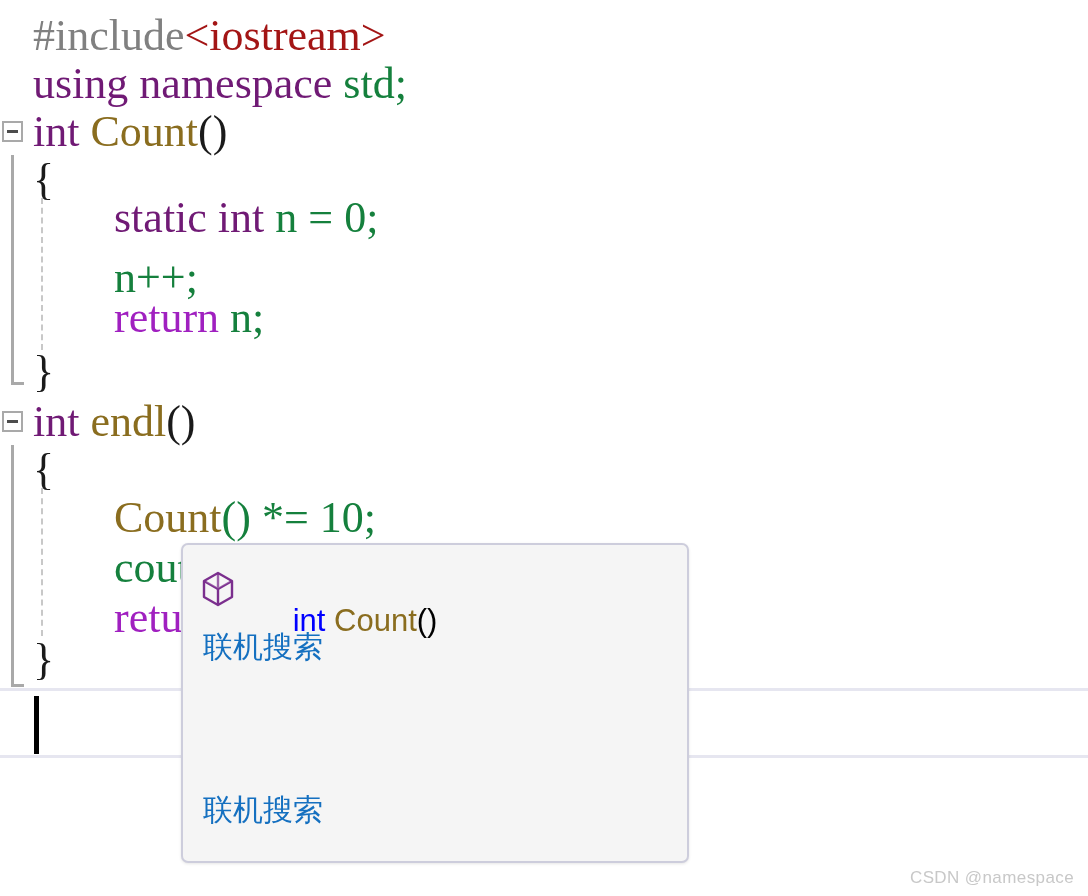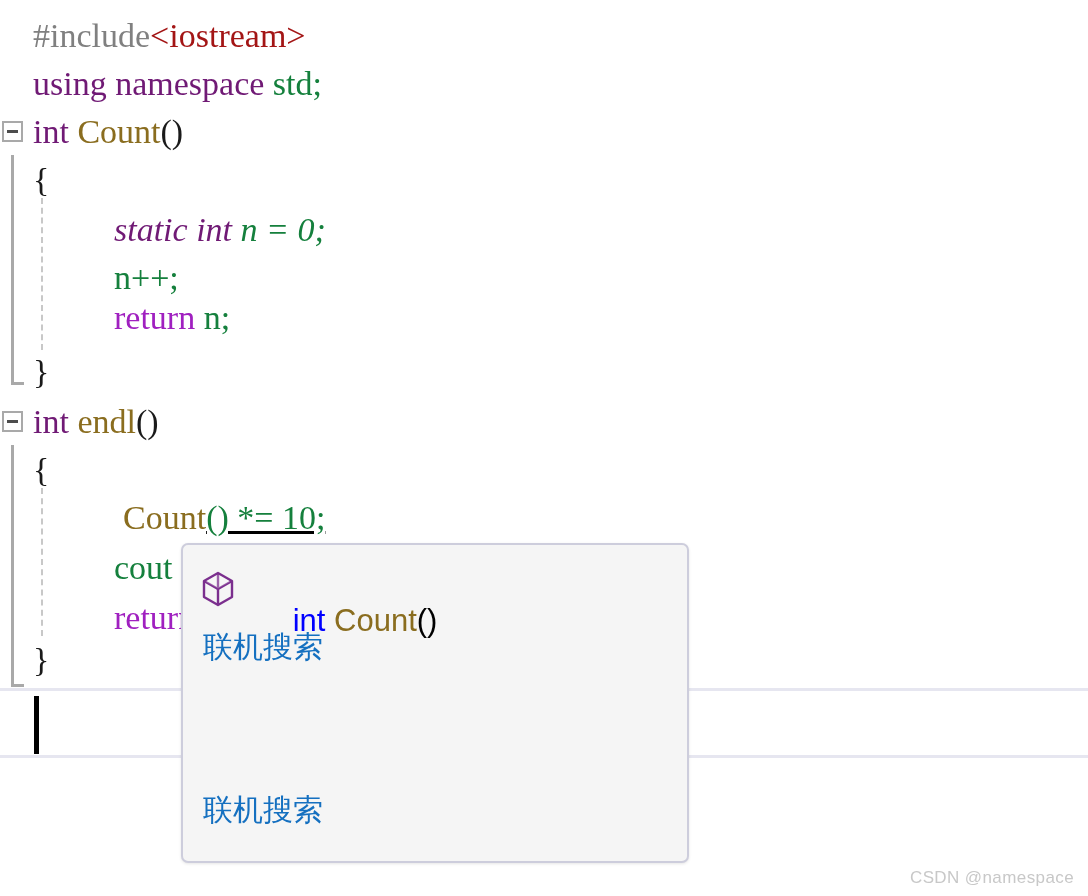--- a/index.html
+++ b/index.html
@@ -26,21 +26,21 @@
 
   
   .code-line {
     position: absolute;
     left: 0;
     width: 1088px;
     height: 48px;
     line-height: 48px;
     white-space: pre;
     font-family: "Liberation Serif", serif;
-    font-size: 34px;
+    font-size: 44px;
     color: #000000;
   }
   .code-text {
     position: absolute;
     left: 33px;
     top: 0;
     white-space: pre;
   }
 
   
@@ -187,27 +187,27 @@
   <div id="guide-layer">
       <div class="indent-guide" style="left: 41px; top: 198px; height: 152px;"></div>
       <div class="indent-guide" style="left: 41px; top: 488px; height: 148px;"></div>
     </div>
 
   <div id="lines-layer">
       <div class="code-line" style="top: 12px;"><span class="code-text" style="left: 33px;"><span class="t-pre">#include</span><span class="t-inc">&lt;iostream&gt;</span></span></div>
       <div class="code-line" style="top: 60px;"><span class="code-text" style="left: 33px;"><span class="t-key">using namespace </span><span class="t-plain">std;</span></span></div>
       <div class="code-line" style="top: 108px;"><span class="code-text" style="left: 33px;"><span class="t-key">int </span><span class="t-fn">Count</span><span class="t-brace">()</span></span></div>
       <div class="code-line" style="top: 156px;"><span class="code-text" style="left: 33px;"><span class="t-brace">{</span></span></div>
-      <div class="code-line" style="top: 206px; font-style: italic;"><span class="code-text" style="left: 114px;"><span class="t-key">static int </span><span class="t-plain">n = 0;</span></span></div>
+      <div class="code-line" style="top: 194px;"><span class="code-text" style="left: 114px;"><span class="t-key">static int </span><span class="t-plain">n = 0;</span></span></div>
       <div class="code-line" style="top: 254px;"><span class="code-text" style="left: 114px;"><span class="t-plain">n++;</span></span></div>
       <div class="code-line" style="top: 294px;"><span class="code-text" style="left: 114px;"><span class="t-ctrl">return </span><span class="t-plain">n;</span></span></div>
       <div class="code-line" style="top: 348px;"><span class="code-text" style="left: 33px;"><span class="t-brace">}</span></span></div>
       <div class="code-line" style="top: 398px;"><span class="code-text" style="left: 33px;"><span class="t-key">int </span><span class="t-fn">endl</span><span class="t-brace">()</span></span></div>
       <div class="code-line" style="top: 446px;"><span class="code-text" style="left: 33px;"><span class="t-brace">{</span></span></div>
-      <div class="code-line" style="top: 494px;"><span class="code-text" style="left: 123px; text-decoration: underline;"><span class="t-fn" style="position: relative; display: inline-block;">Count<span class="wave" style="left: 0px; right: 0px; bottom: 4px;"></span></span><span class="t-plain">() *= 10;</span></span></div>
+      <div class="code-line" style="top: 494px;"><span class="code-text" style="left: 114px;"><span class="t-fn" style="position: relative; display: inline-block;">Count<span class="wave" style="left: 0px; right: 0px; bottom: 4px;"></span></span><span class="t-plain">() *= 10;</span></span></div>
       <div class="code-line" style="top: 544px;"><span class="code-text" style="left: 114px;"><span class="t-plain">cout &lt;&lt; Count() &lt;&lt; endl;</span></span></div>
       <div class="code-line" style="top: 594px;"><span class="code-text" style="left: 114px;"><span class="t-ctrl">return </span><span class="t-plain">0;</span></span></div>
       <div class="code-line" style="top: 636px;"><span class="code-text" style="left: 33px;"><span class="t-brace">}</span></span></div>
       <div class="code-line" style="top: 694px;"><span class="code-text" style="left: 33px;"></span></div>
     </div>
 
   <div id="tooltip" style="left: 181px; top: 543px; width: 508px; height: 320px; background: rgb(245, 245, 245); border-color: rgb(205, 205, 220); display: block;">
     <span class="tt-icon" style="top: 26px;">
       <svg width="34" height="36" viewBox="0 0 34 36" aria-hidden="true">
         <g fill="none" stroke="#7b2f8e" stroke-width="2.4" stroke-linejoin="round">

